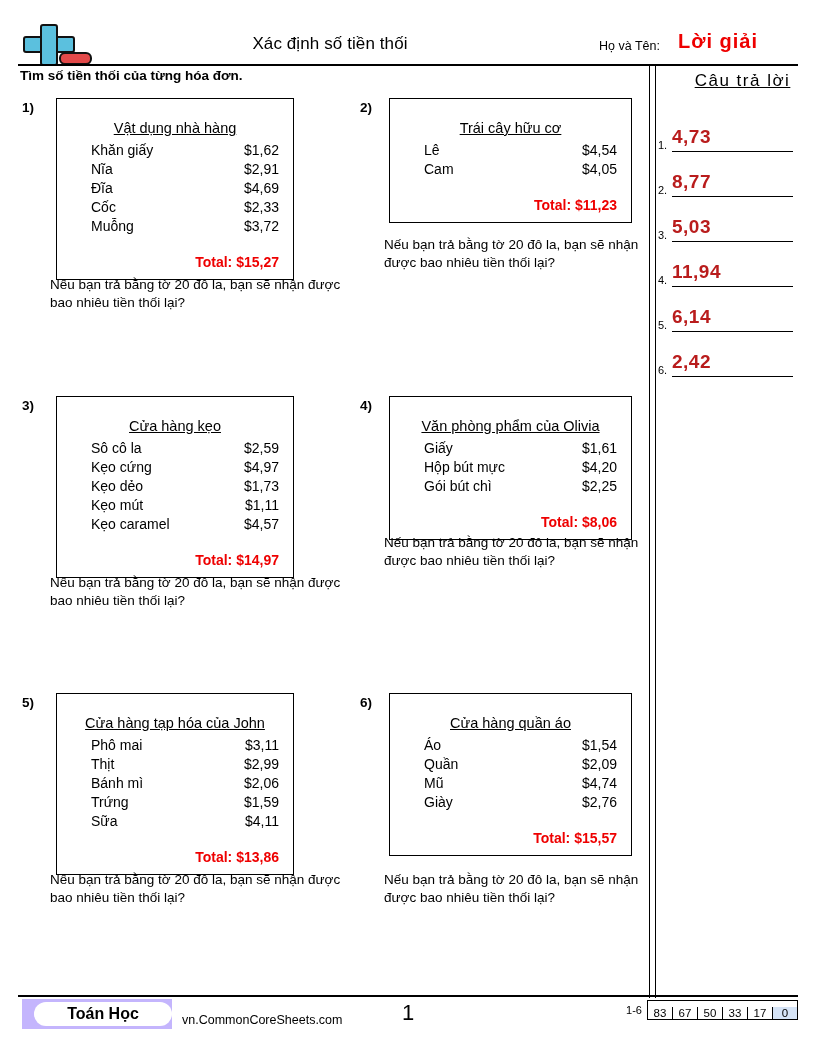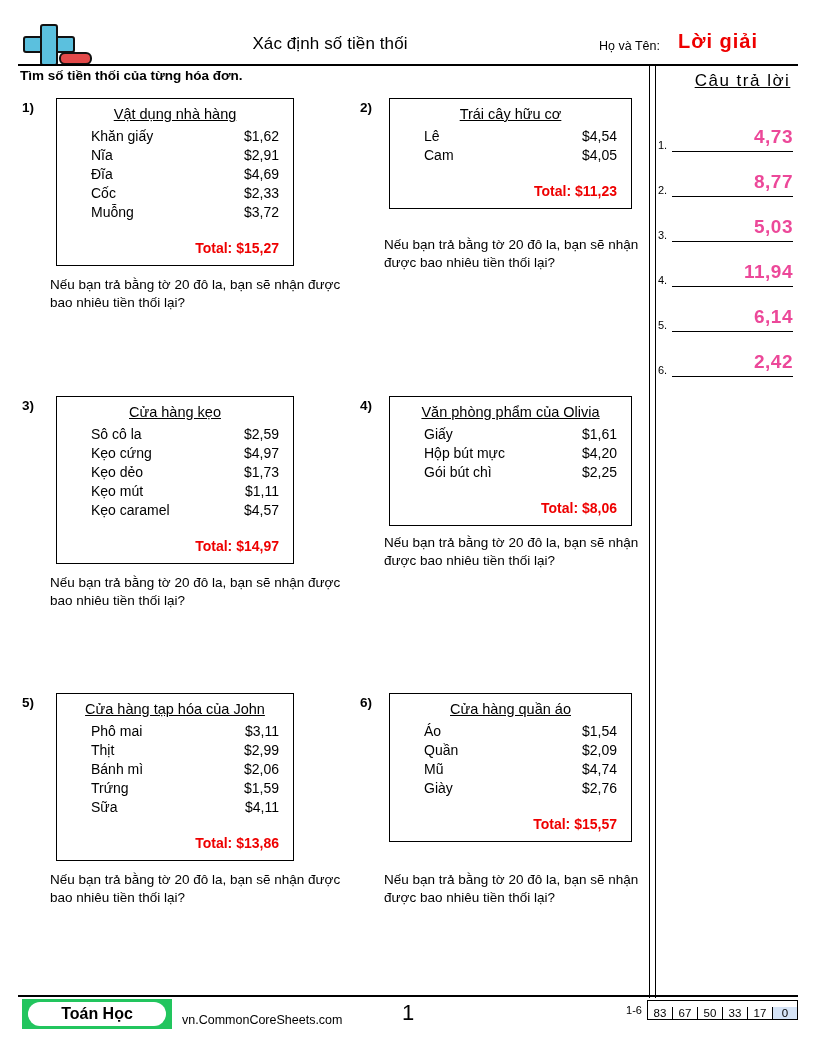--- a/index.html
+++ b/index.html
@@ -143,43 +143,43 @@
   .answer-line {
     position: absolute;
     left: 14px; bottom: 0;
     width: 121px; height: 0;
     border-bottom: 1.3px solid #000000;
   }
   .answer-val {
     position: absolute;
     left: 14px; bottom: 4px;
     width: 121px;
-    text-align: right;
+    text-align: left;
     font-size: 19px;
     font-weight: bold;
-    color: #ec4899;
+    color: #b91c1c;
     letter-spacing: 0.5px;
   }
 
   
   .problem {
     position: absolute;
   }
   .problem-num {
     position: absolute;
     left: 0; top: 2px;
     font-size: 13.5px;
     font-weight: bold;
   }
   .receipt {
     position: absolute;
     top: 0;
     border: 1.6px solid #000000;
     box-sizing: border-box;
-    padding: 7px 14px 9px 14px;
+    padding: 21px 14px 9px 14px;
     background: #ffffff;
   }
   .receipt-title {
     text-align: center;
     font-size: 14.5px;
     text-decoration: underline;
     margin-bottom: 5px;
     white-space: nowrap;
   }
   .receipt-line {
@@ -210,24 +210,24 @@
   #footer-rule {
     position: absolute;
     left: 18px; top: 995px;
     width: 780px; height: 0;
     border-top: 2px solid #000000;
   }
   #brand-badge {
     position: absolute;
     left: 22px; top: 999px;
     width: 150px; height: 30px;
-    background: #22c55e;
+    background: #c4b5fd;
     display: flex;
     align-items: center;
-    justify-content: center;
+    justify-content: flex-end;
   }
   #brand-pill {
     width: 138px; height: 24px;
     background: #ffffff;
     border-radius: 12px;
     display: flex;
     align-items: center;
     justify-content: center;
     font-size: 16px;
     font-weight: bold;

